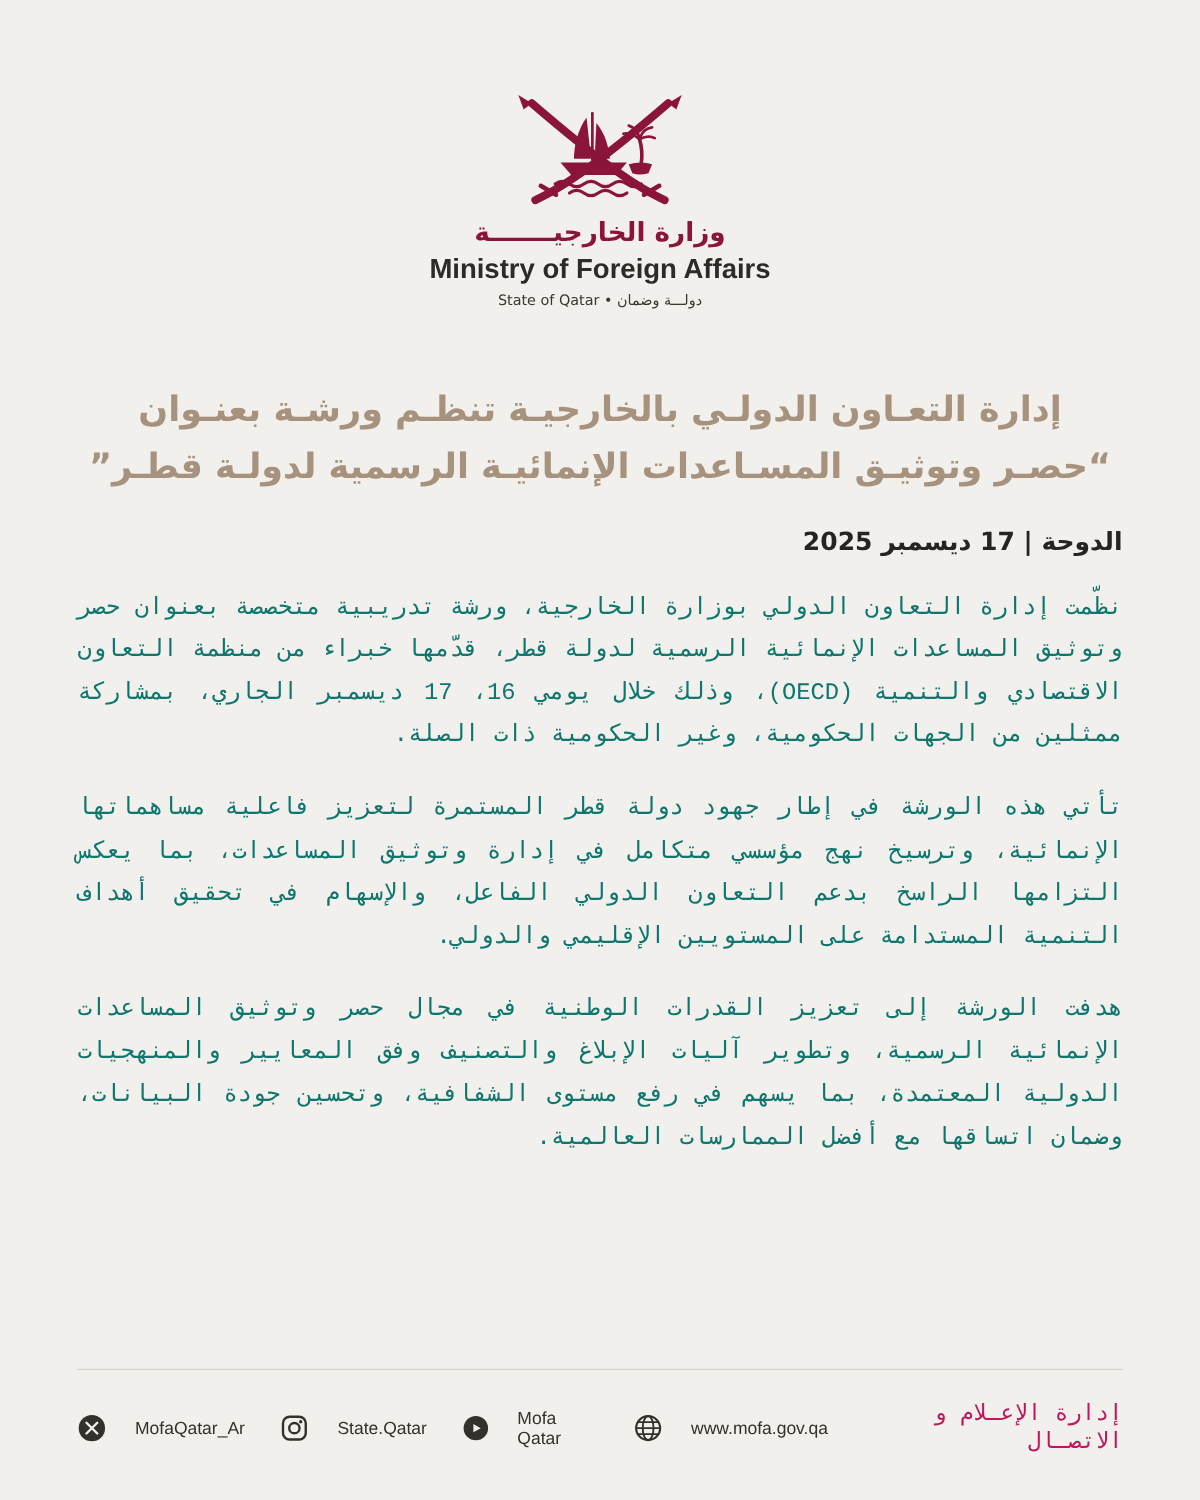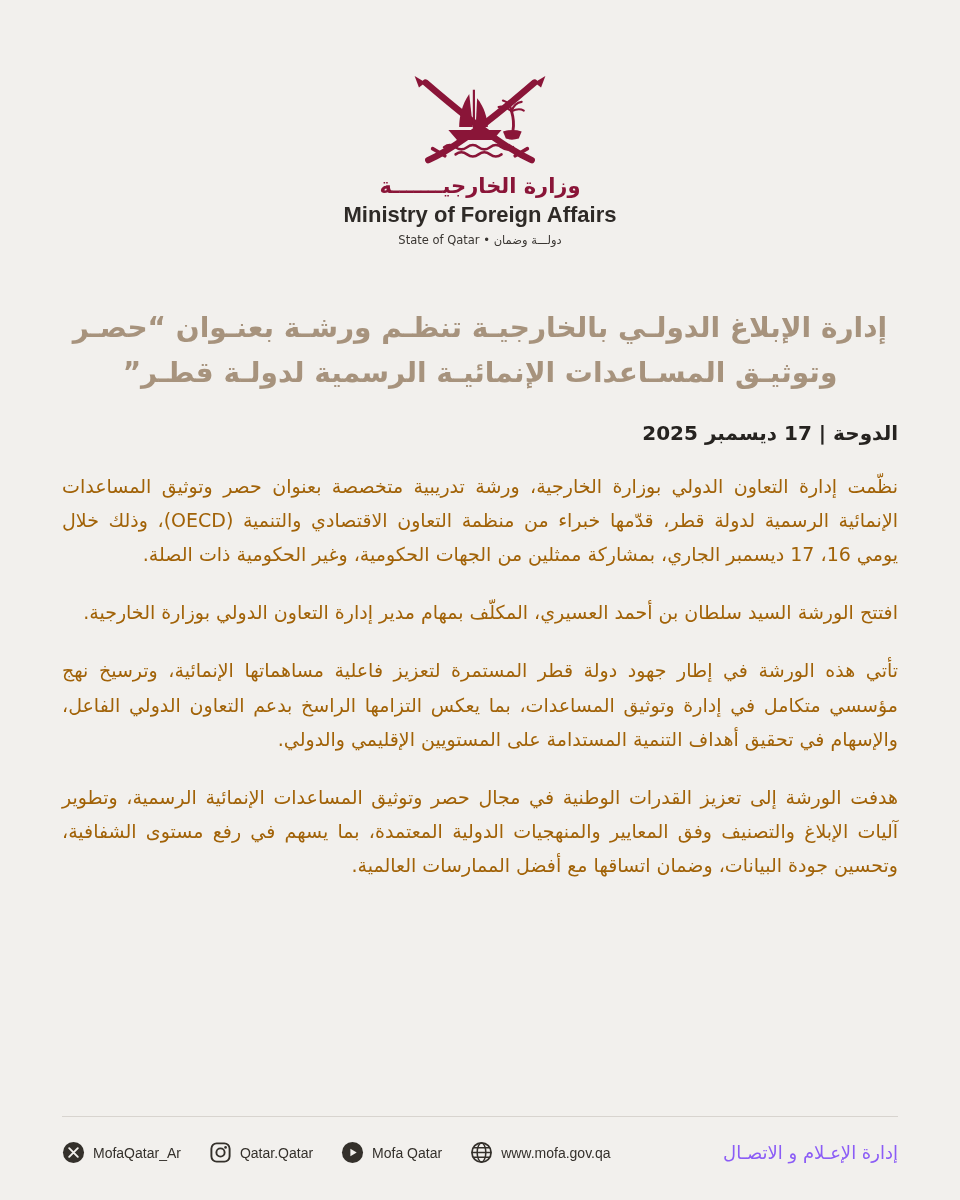--- a/index.html
+++ b/index.html
@@ -44,38 +44,39 @@
     margin-top:25px;
     font-size:20px; font-weight:bold;
     color:#262320;
     text-align:right;
   }
 
   
   .body-text p {
     margin-top:24px;
     font-size:19px; line-height:1.8;
-    color:#a16207;
+    color:#0f766e;
     text-align:justify;
+    font-family:Liberation Mono, monospace;
   }
 
   
   .footer { margin-top:auto; }
   .divider { border-top:1.5px solid #d8d4cf; margin-bottom:24px; }
   .footer-row { display:flex; align-items:center; direction:ltr; }
   .social { display:flex; align-items:center; gap:28px; }
-  .social-item { display:flex; align-items:center; gap:8px; cursor:pointer; }
+  .social-item { display:flex; align-items:center; gap:23px; cursor:pointer; }
   .social-label {
     font-size:14px; color:#34302b;
     font-family:"Liberation Sans", sans-serif;
   }
   .dept {
     margin-left:auto;
     direction:rtl;
-    font-size:18px; color:#8b5cf6;
+    font-size:18px; color:#be185d;font-family:Liberation Mono, monospace;
   }
   .ficon { width:23px; height:23px; display:block; }
 </style>
 </head>
 <body>
 
 <div class="page">
 
   <div class="logo-block">
     <svg class="emblem" viewBox="0 0 220 150" width="158" height="108" aria-hidden="true">
@@ -108,27 +109,26 @@
       <g stroke="#8a1538" fill="none" stroke-width="3.5" stroke-linecap="round">
         <path d="M60 124 q 8 -6 16 0 t 16 0 t 16 0 t 16 0 t 16 0 t 16 0"></path>
         <path d="M76 134 q 8 -6 16 0 t 16 0 t 16 0 t 16 0"></path>
       </g>
     </svg>
     <div class="logo-ar">وزارة الخارجيـــــــة</div>
     <div class="logo-en">Ministry of Foreign Affairs</div>
     <div class="logo-state">دولـــة وضمان • State of Qatar</div>
   </div>
 
-  <h1 class="title">إدارة الإبلاغ الدولـي بالخارجيـة تنظـم ورشـة  بعنـوان “حصـر وتوثيـق المسـاعدات الإنمائيـة الرسمية لدولـة قطـر”</h1>
+  <h1 class="title">إدارة التعـاون الدولـي بالخارجيـة تنظـم ورشـة  بعنـوان “حصـر وتوثيـق المسـاعدات الإنمائيـة الرسمية لدولـة قطـر”</h1>
 
   <div class="dateline">الدوحة | 17 ديسمبر 2025</div>
 
   <div class="body-text">
     <p>نظّمت إدارة التعاون الدولي بوزارة الخارجية، ورشة تدريبية متخصصة بعنوان حصر وتوثيق المساعدات الإنمائية الرسمية لدولة قطر، قدّمها خبراء من منظمة التعاون الاقتصادي والتنمية (OECD)، وذلك خلال يومي 16، 17 ديسمبر الجاري، بمشاركة ممثلين من الجهات الحكومية، وغير الحكومية ذات الصلة.</p>
-    <p>افتتح الورشة السيد سلطان بن أحمد العسيري، المكلّف بمهام مدير إدارة التعاون الدولي بوزارة الخارجية.</p>
     <p>تأتي هذه الورشة في إطار جهود دولة قطر المستمرة لتعزيز فاعلية مساهماتها الإنمائية، وترسيخ نهج مؤسسي متكامل في إدارة وتوثيق المساعدات، بما يعكس التزامها الراسخ بدعم التعاون الدولي الفاعل، والإسهام في تحقيق أهداف التنمية المستدامة على المستويين الإقليمي والدولي.</p>
     <p>هدفت الورشة إلى تعزيز القدرات الوطنية في مجال حصر وتوثيق المساعدات الإنمائية الرسمية، وتطوير آليات الإبلاغ والتصنيف وفق المعايير والمنهجيات الدولية المعتمدة، بما يسهم في رفع مستوى الشفافية، وتحسين جودة البيانات، وضمان اتساقها مع أفضل الممارسات العالمية.</p>
   </div>
 
   <div class="footer">
     <div class="divider"></div>
     <div class="footer-row">
       <div class="social">
 
         <div class="social-item">
@@ -138,21 +138,21 @@
           </svg>
           <span class="social-label">MofaQatar_Ar</span>
         </div>
 
         <div class="social-item">
           <svg class="ficon" viewBox="0 0 24 24" aria-hidden="true">
             <rect x="2.5" y="2.5" width="19" height="19" rx="5.5" fill="none" stroke="#34302b" stroke-width="2"></rect>
             <circle cx="12" cy="12" r="4.3" fill="none" stroke="#34302b" stroke-width="2"></circle>
             <circle cx="17.3" cy="6.7" r="1.4" fill="#34302b"></circle>
           </svg>
-          <span class="social-label">Qatar.Qatar</span>
+          <span class="social-label">State.Qatar</span>
         </div>
 
         <div class="social-item">
           <svg class="ficon" viewBox="0 0 24 24" aria-hidden="true">
             <circle cx="12" cy="12" r="11" fill="#34302b"></circle>
             <path d="M9.8 8.2 L16.4 12 L9.8 15.8 Z" fill="#f2f0ed"></path>
           </svg>
           <span class="social-label">Mofa Qatar</span>
         </div>
 

